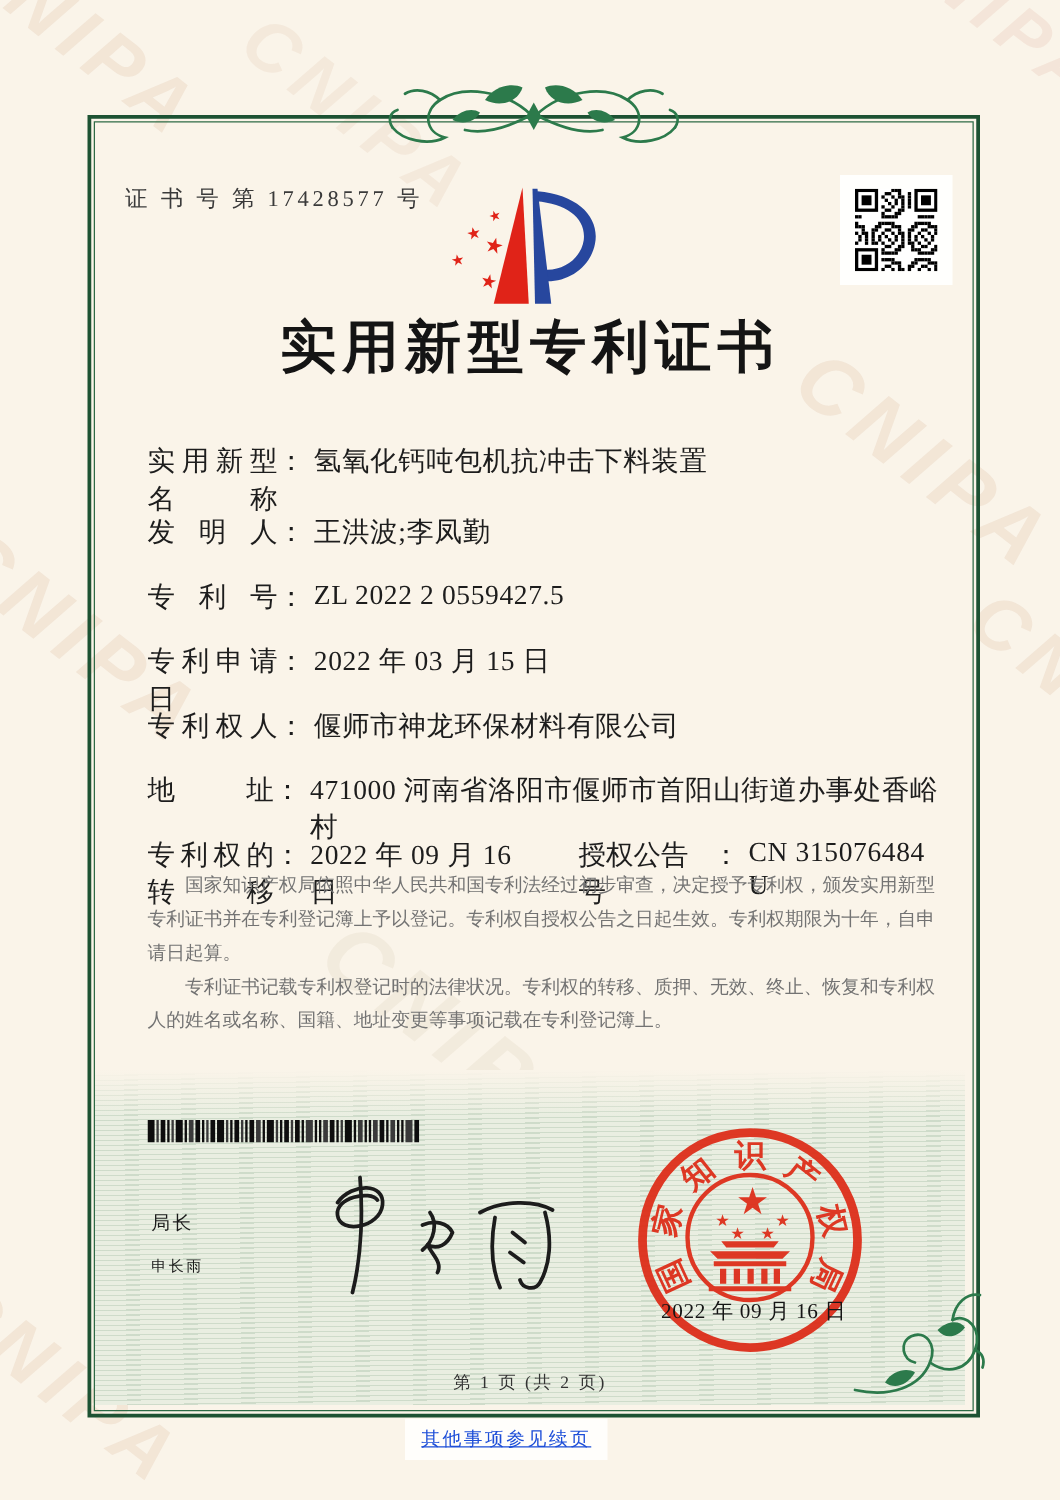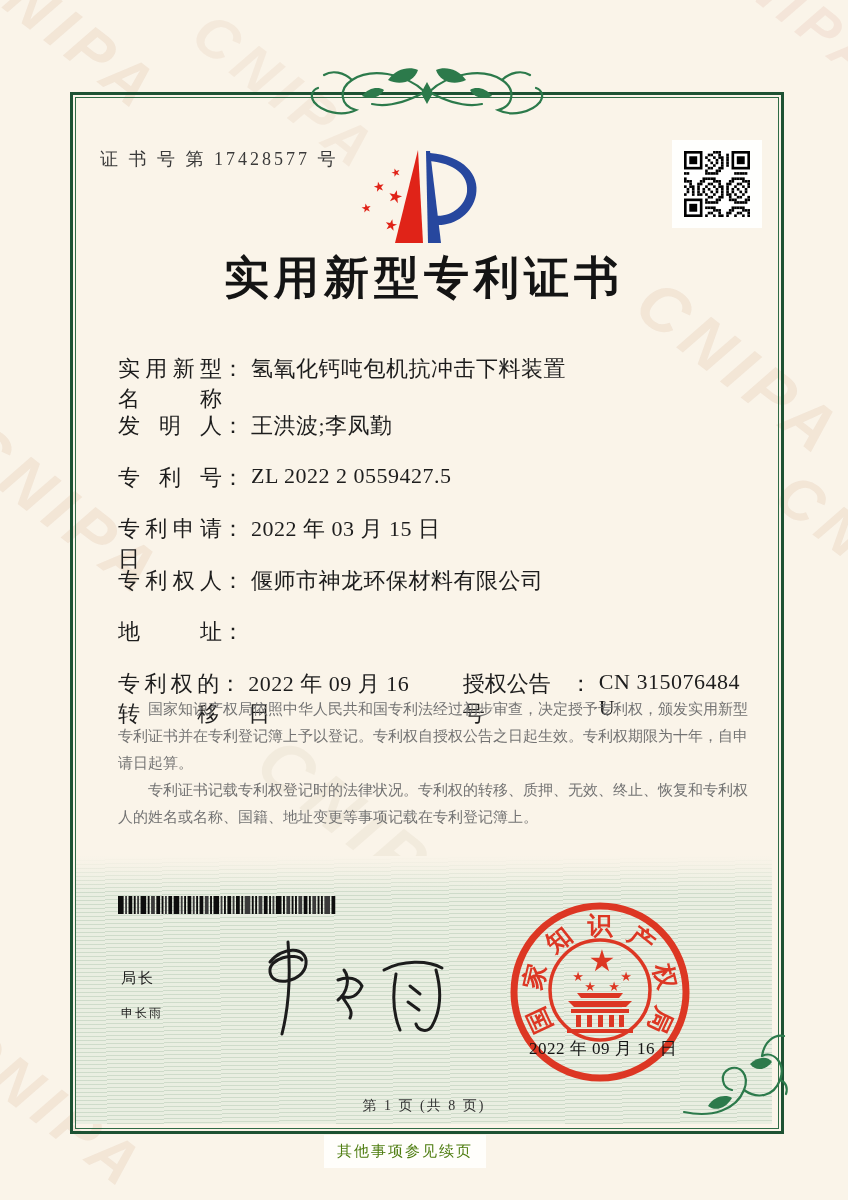--- a/index.html
+++ b/index.html
@@ -49,21 +49,21 @@
   .paras p{margin:0;text-indent:2em;}
   .barcode{left:118px;top:896px;width:218px;height:18px;}
   .sig-title{left:121px;top:969px;font-size:15px;letter-spacing:2px;color:#1a1a1a;}
   .sig-name{left:121px;top:1005px;font-size:12px;letter-spacing:2px;color:#1a1a1a;}
   .signature{left:246px;top:936px;}
   .seal{left:505px;top:897px;z-index:4;}
   .seal-date{left:527px;top:1037px;width:152px;text-align:center;font-size:17px;color:#151515;letter-spacing:0.5px;z-index:5;}
   .page-no{left:70px;width:708px;top:1097px;text-align:center;font-size:14px;color:#333;letter-spacing:2px;}
   .cont-box{
     left:324px;top:1135px;width:162px;height:33px;background:#fffefb;z-index:3;
-    display:flex;align-items:center;justify-content:center;font-size:15px;letter-spacing:2px;color:#4d7c0f;
+    display:flex;align-items:center;justify-content:center;font-size:15px;letter-spacing:2px;color:#1d4ed8;text-decoration:underline;
   }
   .flourish-top{left:292px;top:62px;z-index:3;}
   .flourish-br{left:678px;top:1020px;z-index:4;}
   .logo{left:350px;top:146px;z-index:3;}
 </style>
 </head>
 <body>
 
 <div class="page">
 
@@ -342,20 +342,21 @@
       <span class="fvalue">2022 年 03 月 15 日</span>
     </div>
     <div class="frow">
       <span class="flabel">专利权人</span>
         <span>：</span>
       <span class="fvalue">偃师市神龙环保材料有限公司</span>
     </div>
     <div class="frow">
       <span class="flabel">地址</span>
         <span>：</span>
+      <span class="fvalue">471000 河南省洛阳市偃师市首阳山街道办事处香峪村</span>
     </div>
     <div class="frow">
       <span class="flabel">专利权的转移</span>
         <span>：</span>
       <span class="fvalue">2022 年 09 月 16 日</span>
       <span class="pubno">授权公告号</span>
         <span>：</span>
       <span class="fvalue">CN 315076484 U</span>
     </div>
   </div>
@@ -459,18 +460,18 @@
         <rect x="82" y="118" width="5" height="12"></rect>
         <rect x="93" y="118" width="5" height="12"></rect>
         <rect x="104" y="118" width="5" height="12"></rect>
         <rect x="114" y="118" width="5" height="12"></rect>
         <rect x="62" y="132" width="66" height="4"></rect>
       </g>
     </g>
   </svg>
   <div class="abs seal-date">2022 年 09 月 16 日</div>
 
-  <div class="abs z3 page-no">第 1 页 (共 8 页)</div>
+  <div class="abs z3 page-no">第 1 页 (共 2 页)</div>
   <div class="abs cont-box">
     <span>其他事项参见续页</span>
   </div>
 
 </div>
 
 </body></html>

